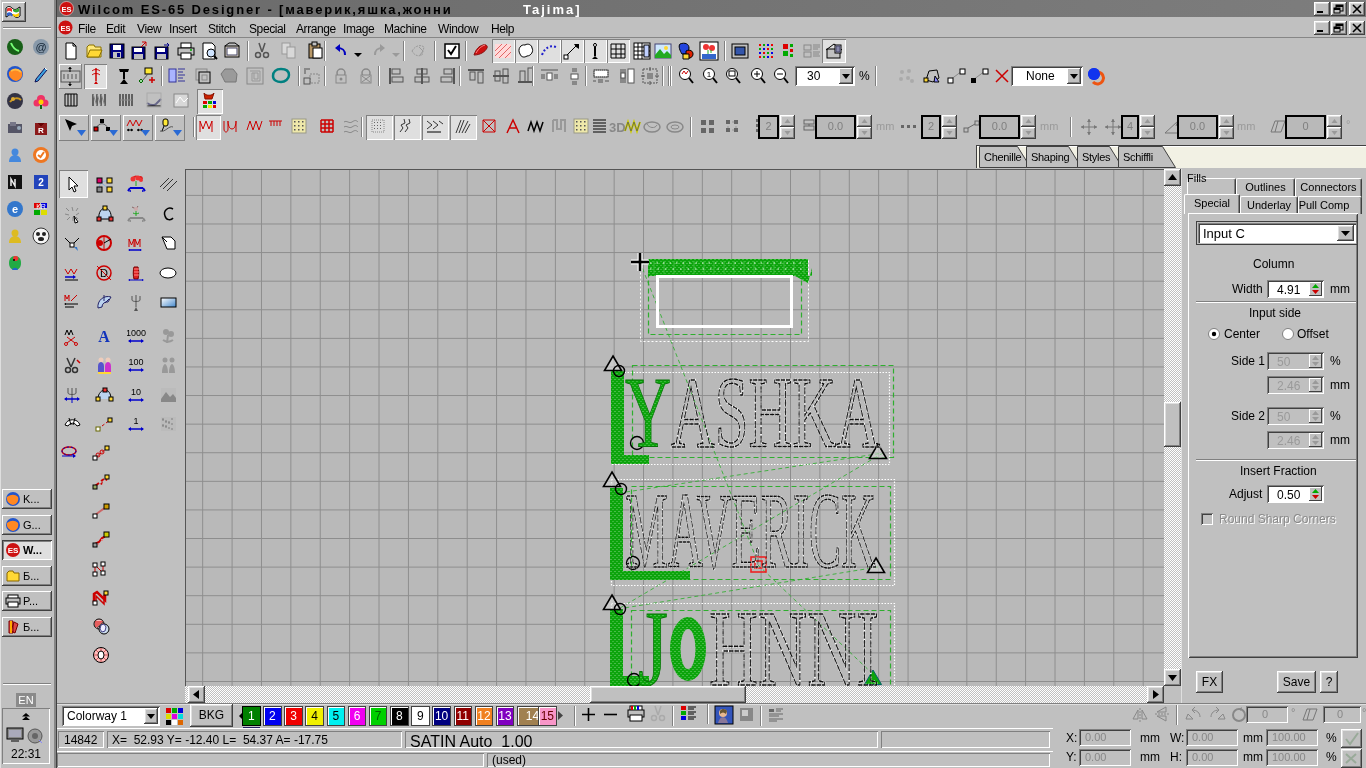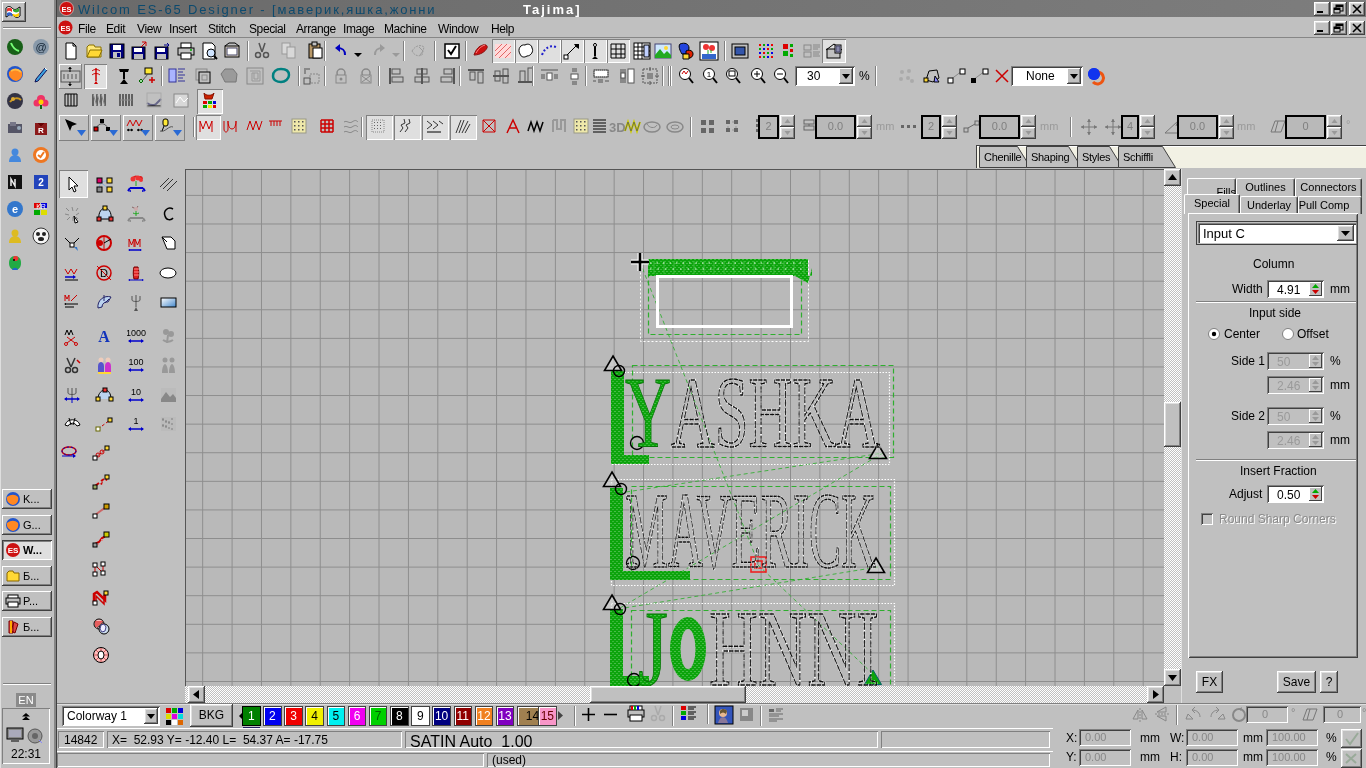--- a/index.html
+++ b/index.html
@@ -151,21 +151,21 @@
       <circle cx="9" cy="8" r="7" fill="#999" stroke="#555"></circle>
       <circle cx="9" cy="8" r="3" fill="#666"></circle>
       <path d="M13 12l3 3" stroke="#88f"></path>
     </svg>
 <div class="b" style="left:11px;top:747px;font-size:12px;color:#000">22:31</div>
 <div class="b" style="left:57px;top:0px;width:1309px;height:17px;background:linear-gradient(90deg,#6a6a6a,#7d7d7d)"></div>
 <svg class="b" style="left:59px;top:1px;" width="15" height="15" viewBox="0 0 15 15">
       <circle cx="7.5" cy="7.5" r="7" fill="#cc1111" stroke="#fff" stroke-width="0.5"></circle>
       <text x="7.5" y="10.5" font-size="7.5" text-anchor="middle" fill="#fff" font-weight="bold">ES</text>
     </svg>
-<div class="b" style="left:78px;top:2px;font-size:13px;font-weight:normal;color:#0c4a6e;white-space:pre;letter-spacing:1.85px">Wilcom ES-65 Designer - [маверик,яшка,жонни</div>
+<div class="b" style="left:78px;top:2px;font-size:13px;font-weight:bold;color:#000000;white-space:pre;letter-spacing:1.85px">Wilcom ES-65 Designer - [маверик,яшка,жонни</div>
 <div class="b" style="left:523px;top:2px;font-size:13px;font-weight:bold;color:#fff;letter-spacing:2px">Tajima]</div>
 <div class="b" style="left:1314px;top:2px;width:16px;height:14px;background:#c0c0c0;box-shadow:inset -1px -1px 0 #404040,inset 1px 1px 0 #fff,inset -2px -2px 0 #808080,inset 2px 2px 0 #dfdfdf"></div>
 <svg class="b" style="left:1314px;top:2px;" width="16" height="14" viewBox="0 0 16 14">
       <rect x="3" y="9" width="6" height="2" fill="#000"></rect>
     </svg>
 <div class="b" style="left:1331px;top:2px;width:16px;height:14px;background:#c0c0c0;box-shadow:inset -1px -1px 0 #404040,inset 1px 1px 0 #fff,inset -2px -2px 0 #808080,inset 2px 2px 0 #dfdfdf"></div>
 <svg class="b" style="left:1331px;top:2px;" width="16" height="14" viewBox="0 0 16 14">
       <rect x="5" y="3" width="7" height="6" fill="none" stroke="#000"></rect>
       <rect x="5" y="3" width="7" height="2" fill="#000"></rect>
       <rect x="3" y="6" width="6" height="5" fill="#c0c0c0" stroke="#000"></rect>
@@ -1243,21 +1243,21 @@
 <svg class="b" style="left:1147px;top:686px;" width="17" height="17" viewBox="0 0 17 17">
       <path d="M12 8.5L6 4v9z" fill="#000"></path>
     </svg>
 <div class="b" style="left:590px;top:686px;width:156px;height:17px;background:#c0c0c0;box-shadow:inset -1px -1px 0 #404040,inset 1px 1px 0 #fff,inset -2px -2px 0 #808080,inset 2px 2px 0 #dfdfdf;"></div>
 <div class="b" style="left:1181px;top:169px;width:185px;height:599px;background:#c0c0c0;box-shadow:inset 1px 0 0 #dfdfdf"></div>
 <div class="b" style="left:1236px;top:178px;width:59px;height:19px;background:#c0c0c0;border-top:1px solid #fff;border-left:1px solid #fff;border-right:1px solid #404040;box-shadow:inset -1px 0 0 #808080;border-radius:2px 2px 0 0"></div>
 <div class="b" style="left:1236px;top:181px;font-size:11px;color:#000;width:59px;text-align:center">Outlines</div>
 <div class="b" style="left:1295px;top:178px;width:67px;height:19px;background:#c0c0c0;border-top:1px solid #fff;border-left:1px solid #fff;border-right:1px solid #404040;box-shadow:inset -1px 0 0 #808080;border-radius:2px 2px 0 0"></div>
 <div class="b" style="left:1295px;top:181px;font-size:11px;color:#000;width:67px;text-align:center">Connectors</div>
 <div class="b" style="left:1187px;top:178px;width:49px;height:19px;background:#c0c0c0;border-top:1px solid #fff;border-left:1px solid #fff;border-right:1px solid #404040;box-shadow:inset -1px 0 0 #808080;border-radius:2px 2px 0 0"></div>
-<div class="b" style="left:1187px;top:186px;font-size:11px;color:#000;width:49px;text-align:right">Fills</div>
+<div class="b" style="left:1187px;top:172px;font-size:11px;color:#000;width:49px;text-align:left">Fills</div>
 <div class="b" style="left:1240px;top:196px;width:58px;height:18px;background:#c0c0c0;border-top:1px solid #fff;border-left:1px solid #fff;border-right:1px solid #404040;box-shadow:inset -1px 0 0 #808080;border-radius:2px 2px 0 0"></div>
 <div class="b" style="left:1240px;top:199px;font-size:11px;color:#000;width:58px;text-align:center">Underlay</div>
 <div class="b" style="left:1298px;top:196px;width:64px;height:18px;background:#c0c0c0;border-top:1px solid #fff;border-left:1px solid #fff;border-right:1px solid #404040;box-shadow:inset -1px 0 0 #808080;border-radius:2px 2px 0 0"></div>
 <div class="b" style="left:1298px;top:199px;font-size:11px;color:#000;width:52px;text-align:center">Pull Comp</div>
 <div class="b" style="left:1184px;top:194px;width:56px;height:20px;background:#c0c0c0;border-top:1px solid #fff;border-left:1px solid #fff;border-right:1px solid #404040;box-shadow:inset -1px 0 0 #808080;border-radius:2px 2px 0 0"></div>
 <div class="b" style="left:1184px;top:197px;font-size:11px;color:#000;width:56px;text-align:center">Special</div>
 <div class="b" style="left:1188px;top:213px;width:170px;height:445px;box-shadow:inset 1px 1px 0 #fff,inset -1px -1px 0 #404040, inset 2px 2px 0 #c0c0c0,inset -2px -2px 0 #808080"></div>
 <div class="b" style="left:1196px;top:221px;width:162px;height:24px;box-shadow:inset 1px 1px 0 #404040,inset -1px -1px 0 #404040"></div>
 <div class="b" style="left:1198px;top:223px;width:158px;height:20px;background:#fff;box-shadow:inset 1px 1px 0 #808080,inset 2px 2px 0 #404040"></div>
 <div class="b" style="left:1203px;top:226px;font-size:13px;color:#000">Input C</div>
@@ -1367,21 +1367,21 @@
 <div class="b" style="left:305.45px;top:706px;width:18.5px;height:20px;background:#f0f000;border:1px solid #404040;box-shadow:inset 1px 1px 0 #fff;box-sizing:border-box;color:#000;font-size:12px;text-align:center;line-height:18px">4</div>
 <div class="b" style="left:326.6px;top:706px;width:18.5px;height:20px;background:#00f0f0;border:1px solid #404040;box-shadow:inset 1px 1px 0 #fff;box-sizing:border-box;color:#000;font-size:12px;text-align:center;line-height:18px">5</div>
 <div class="b" style="left:347.75px;top:706px;width:18.5px;height:20px;background:#f000f0;border:1px solid #404040;box-shadow:inset 1px 1px 0 #fff;box-sizing:border-box;color:#fff;font-size:12px;text-align:center;line-height:18px">6</div>
 <div class="b" style="left:368.9px;top:706px;width:18.5px;height:20px;background:#00d000;border:1px solid #404040;box-shadow:inset 1px 1px 0 #fff;box-sizing:border-box;color:#060;font-size:12px;text-align:center;line-height:18px">7</div>
 <div class="b" style="left:390.04999999999995px;top:706px;width:18.5px;height:20px;background:#000000;border:1px solid #404040;box-shadow:inset 1px 1px 0 #fff;box-sizing:border-box;color:#fff;font-size:12px;text-align:center;line-height:18px">8</div>
 <div class="b" style="left:411.2px;top:706px;width:18.5px;height:20px;background:#ffffff;border:1px solid #404040;box-shadow:inset 1px 1px 0 #fff;box-sizing:border-box;color:#000;font-size:12px;text-align:center;line-height:18px">9</div>
 <div class="b" style="left:432.35px;top:706px;width:18.5px;height:20px;background:#000080;border:1px solid #404040;box-shadow:inset 1px 1px 0 #fff;box-sizing:border-box;color:#fff;font-size:12px;text-align:center;line-height:18px">10</div>
 <div class="b" style="left:453.5px;top:706px;width:18.5px;height:20px;background:#900000;border:1px solid #404040;box-shadow:inset 1px 1px 0 #fff;box-sizing:border-box;color:#fff;font-size:12px;text-align:center;line-height:18px">11</div>
 <div class="b" style="left:474.65px;top:706px;width:18.5px;height:20px;background:#f08020;border:1px solid #404040;box-shadow:inset 1px 1px 0 #fff;box-sizing:border-box;color:#fff;font-size:12px;text-align:center;line-height:18px">12</div>
 <div class="b" style="left:495.79999999999995px;top:706px;width:18.5px;height:20px;background:#8000c0;border:1px solid #404040;box-shadow:inset 1px 1px 0 #fff;box-sizing:border-box;color:#fff;font-size:12px;text-align:center;line-height:18px">13</div>
-<div class="b" style="left:516.95px;top:706px;width:31px;height:20px;background:#a08050;border:1px solid #404040;box-shadow:inset 1px 1px 0 #fff;box-sizing:border-box;color:#000000;font-size:12px;text-align:center;line-height:18px">14</div>
+<div class="b" style="left:516.95px;top:706px;width:31px;height:20px;background:#a08050;border:1px solid #404040;box-shadow:inset 1px 1px 0 #fff;box-sizing:border-box;color:#ffffff;font-size:12px;text-align:center;line-height:18px">14</div>
 <div class="b" style="left:538.0999999999999px;top:706px;width:18.5px;height:20px;background:#f896c8;border:1px solid #404040;box-shadow:inset 1px 1px 0 #fff;box-sizing:border-box;color:#600;font-size:12px;text-align:center;line-height:18px">15</div>
 <div class="b" style="left:243px;top:727px;width:17px;height:3px;background:#202060"></div>
 <svg class="b" style="left:556px;top:709px;" width="9" height="13" viewBox="0 0 9 13">
       <path d="M2 2l5 4.5L2 11z" fill="#444"></path>
     </svg>
 <div class="b" style="left:574px;top:706px;width:2px;height:20px;border-left:1px solid #808080;border-right:1px solid #fff;width:0px"></div>
 <svg class="b" style="left:582px;top:708px;" width="13" height="13" viewBox="0 0 13 13">
       <path d="M6.5 0v13M0 6.5h13" stroke="#000" stroke-width="1.6"></path>
     </svg>
 <svg class="b" style="left:604px;top:708px;" width="13" height="13" viewBox="0 0 13 13">

